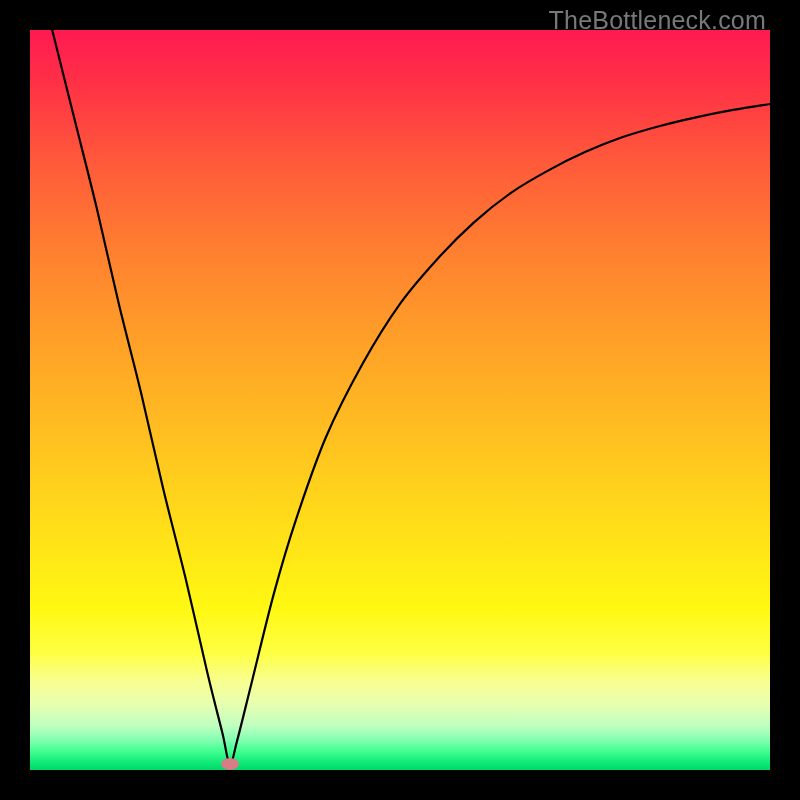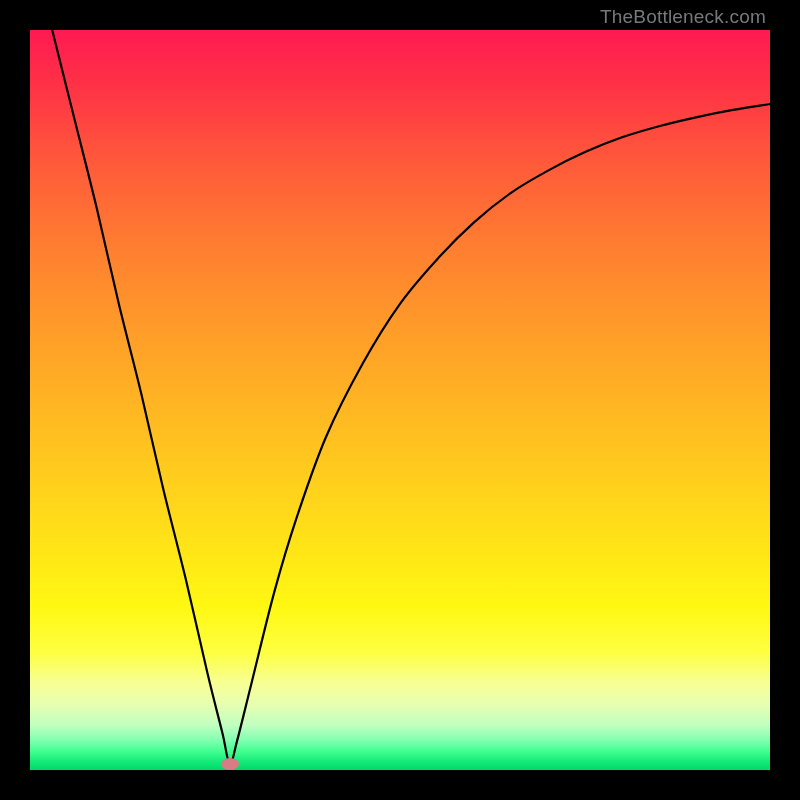--- a/index.html
+++ b/index.html
@@ -33,21 +33,21 @@
       #40ff90 97.5%,
       #10e878 99%,
       #00d868 100%
     );
   }
   .watermark {
     position: absolute;
     top: 6px;
     right: 34px;
     font-family: Arial, Helvetica, sans-serif;
-    font-size: 19px;
+    font-size: 25px;
     color: #77787a;
     letter-spacing: 0.2px;
   }
   svg.curve {
     position: absolute;
     left: 0;
     top: 0;
     width: 740px;
     height: 740px;
   }

